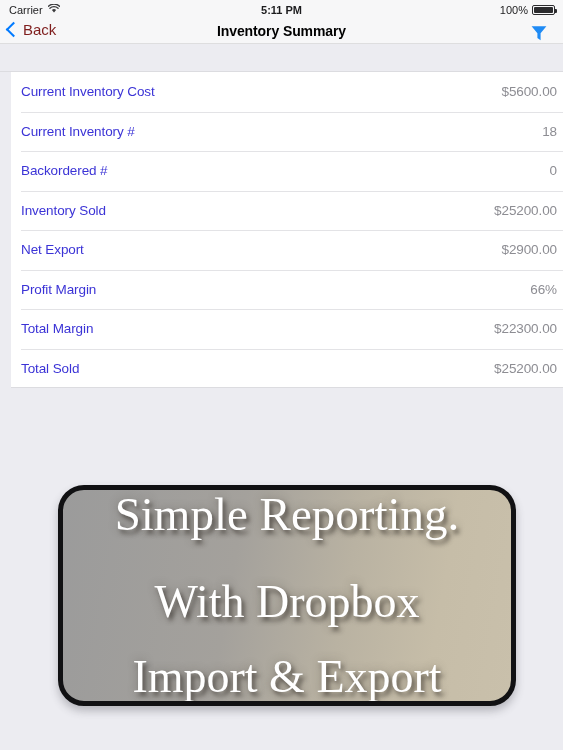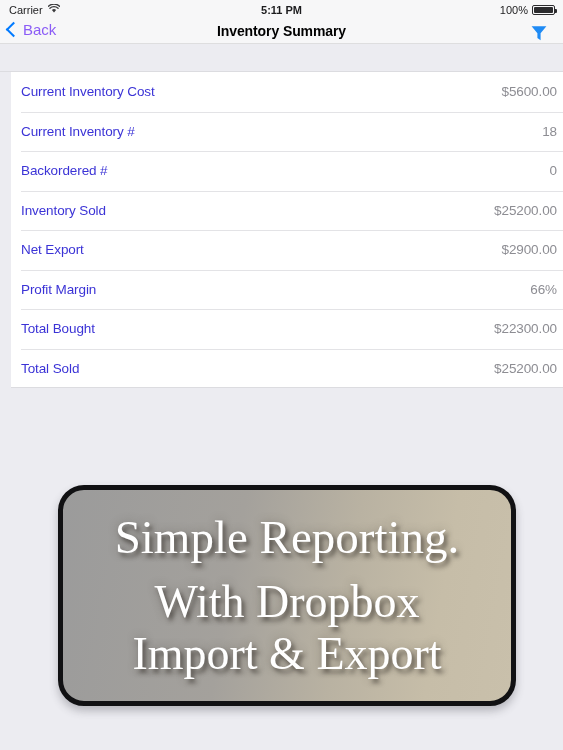--- a/index.html
+++ b/index.html
@@ -94,21 +94,21 @@
     border-bottom: 1px solid #dededf;
     box-sizing: border-box;
   }
   .back-button {
     position: absolute;
     left: 8px;
     top: 1px;
     display: flex;
     align-items: center;
     gap: 3px;
-    color: #8b5cf6;
+    color: #7f1d1d;
     font-size: 15px;
     cursor: pointer;
   }
   .chevron-left {
     display: inline-block;
     width: 9px; height: 9px;
     border-left: 2px solid #007aff;
     border-bottom: 2px solid #007aff;
     transform: rotate(45deg);
     margin-right: 1px;
@@ -193,22 +193,22 @@
     width: 458px;
     height: 221px;
     box-sizing: border-box;
     border: 5px solid #111113;
     border-radius: 26px;
     background: linear-gradient(100deg, #9b9b9b 0%, #a4a19c 38%, #b9b2a2 62%, #c6bda8 82%, #c9c0ab 100%);
     box-shadow: 0 5px 9px rgba(60,60,70,0.30);
     display: flex;
     flex-direction: column;
     align-items: center;
-    justify-content: center;
-    gap: 4px;
+    justify-content: space-between;
+    gap: 10px;
     overflow: hidden;
   }
   .promo-line {
     font-family: "Liberation Serif", "DejaVu Serif", serif;
     color: #ffffff;
     font-size: 47px;
     line-height: 1.04;
     text-align: center;
     white-space: nowrap;
     text-shadow: 3px 4px 4px rgba(40,35,30,0.55),
@@ -277,21 +277,21 @@
     </div>
     <div class="row">
       <span class="row-label">Net Export</span>
       <span class="row-value">$2900.00</span>
     </div>
     <div class="row">
       <span class="row-label">Profit Margin</span>
       <span class="row-value">66%</span>
     </div>
     <div class="row">
-      <span class="row-label">Total Bought</span>
+      <span class="row-label">Total Margin</span>
       <span class="row-value">$22300.00</span>
     </div>
     <div class="row">
       <span class="row-label">Total Sold</span>
       <span class="row-value">$25200.00</span>
     </div>
     <div class="table-bottom-rule"></div>
   </div>
 
   <div class="promo-banner">

